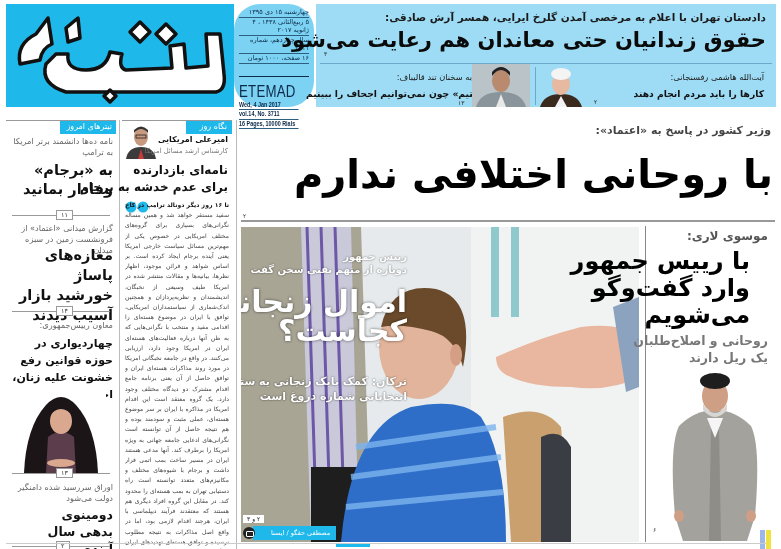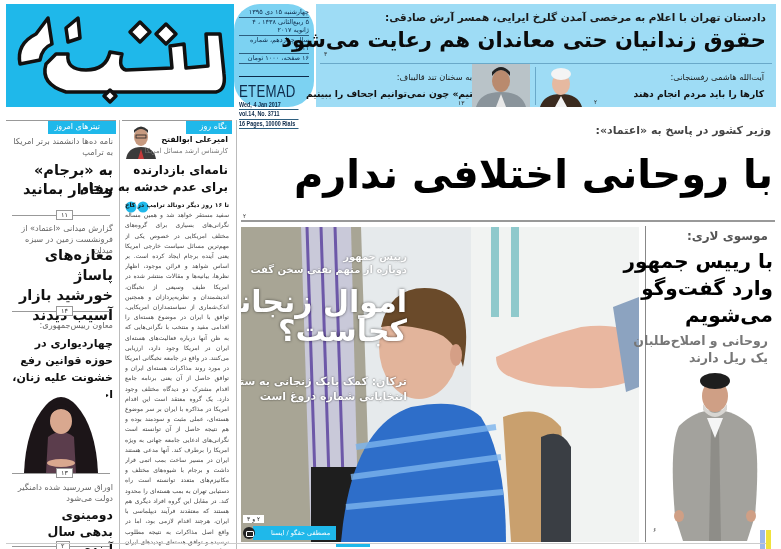--- a/index.html
+++ b/index.html
@@ -23,21 +23,21 @@
   .t-title { position: absolute; right: 10px; top: 24px; font-size: 21px; font-weight: bold; color: #0a0a0a; white-space: nowrap; letter-spacing: -0.6px; }
   .t-num { position: absolute; font-size: 6px; color: #222; }
   .t-rule { position: absolute; left: 4px; right: 4px; top: 59px; height: 1px; background: #6aa9c9; }
   .t-vrule { position: absolute; left: 219px; top: 63px; width: 1px; height: 38px; background: #6aa9c9; }
   .sub-kicker { position: absolute; font-size: 8.3px; color: #1a1a1a; white-space: nowrap; }
   .sub-title { position: absolute; font-size: 9.2px; font-weight: bold; color: #111; white-space: nowrap; }
   .portrait { position: absolute; overflow: hidden; }
 
   
   .col-left { position: absolute; left: 6px; top: 120px; width: 110px; height: 429px; border-top: 1px solid #999; direction: rtl; }
-  .section-tag { position: absolute; right: 0; top: 0; background: #1fb8ea; color: #fff; font-size: 8px; padding: 1px 16px 2px 6px; line-height: 10px; }
+  .section-tag { position: absolute; right: 0; top: 0; background: #1fb8ea; color: #fff; font-size: 8px; padding: 1px 4px 2px 6px; line-height: 10px; }
   .lk { position: absolute; right: 3px; font-size: 8.2px; color: #666; line-height: 11px; text-align: right; }
   .lh { position: absolute; right: 3px; font-weight: bold; color: #111; text-align: right; }
   .pg { position: absolute; left: 6px; right: 6px; height: 1px; background: #999; }
   .pg span { position: absolute; left: 44px; top: -5px; background: #fff; font-size: 6.5px; padding: 0 4px; color: #333; border: 0.5px solid #999; line-height: 8px; }
 
   .col-sep { position: absolute; top: 120px; width: 1px; background: #bbb; height: 429px; }
 
   
   .col-op { position: absolute; left: 122px; top: 120px; width: 110px; height: 429px; border-top: 1px solid #999; direction: rtl; }
   .op-tag { position: absolute; right: 0; top: 0; background: #1fb8ea; color: #fff; font-size: 8px; padding: 1px 5px 2px 14px; line-height: 10px; }
@@ -63,21 +63,21 @@
   .ph-sub { position: absolute; right: 232px; top: 147px; color: #fff; font-weight: bold; font-size: 11px; line-height: 15px; text-align: right; white-space: nowrap; text-shadow: 0 0 2px rgba(0,0,0,0.7); }
   .ph-page { position: absolute; left: 2px; top: 288px; background: #fff; color: #111; font-size: 6px; padding: 0 4px; line-height: 8px; }
   .ph-credit { position: absolute; left: 0; top: 299px; height: 14px; background: #1fb8ea; color: #fff; font-size: 6.5px; line-height: 14px; padding: 0 6px 0 18px; direction: rtl; white-space: nowrap; margin-left: 12px; }
   .cam-icon { position: absolute; left: 2px; top: 300px; width: 12px; height: 12px; border-radius: 50%; background: #222; }
   .cam-icon::after { content: ""; position: absolute; left: 3px; top: 4px; width: 6px; height: 4px; border: 1px solid #fff; border-radius: 1px; }
 
   
   .col-right { position: absolute; left: 645px; top: 226px; width: 128px; height: 316px; direction: rtl; }
   .col-right .vline { position: absolute; left: 0; top: 0; width: 1px; height: 316px; background: #888; }
   .r-kicker { position: absolute; right: 5px; top: 3px; font-size: 12px; color: #555; font-weight: bold; white-space: nowrap; }
-  .r-title { position: absolute; right: 0; top: 22px; font-size: 20px; line-height: 27px; font-weight: bold; color: #000; text-align: right; white-space: nowrap; letter-spacing: -0.8px; }
+  .r-title { position: absolute; right: 23px; top: 22px; font-size: 24px; line-height: 27px; font-weight: bold; color: #000; text-align: right; white-space: nowrap; letter-spacing: -0.8px; }
   .r-sub { position: absolute; right: 5px; top: 106px; font-size: 12.5px; line-height: 17px; color: #777; font-weight: bold; text-align: right; white-space: nowrap; letter-spacing: -0.4px; margin-left: 28px; }
   .r-photo { position: absolute; left: 20px; top: 140px; width: 100px; height: 175px; }
   .r-num { position: absolute; left: 8px; top: 300px; font-size: 6px; color: #333; }
   .bars { position: absolute; left: 760px; top: 530px; width: 12px; height: 19px; }
   .bars span { position: absolute; top: 0; width: 5px; height: 19px; }
   .bottom-strip { position: absolute; left: 6px; top: 543px; width: 760px; height: 6px; border-top: 1px solid #ccc; }
   .bottom-strip .b { position: absolute; left: 330px; top: 0; width: 34px; height: 3px; background: #1fb8ea; }
 </style>
 </head>
 <body>
@@ -192,21 +192,21 @@
   <div class="op-photo">
     <svg width="34" height="36" viewBox="0 0 34 36">
       <rect width="34" height="36" fill="#ffffff"></rect>
       <path d="M2 36 Q4 24 17 24 Q30 24 32 36 Z" fill="#3b3b3b"></path>
       <path d="M14 36 L17 26 L20 36 Z" fill="#c43b3b"></path>
       <ellipse cx="17" cy="14" rx="7" ry="9" fill="#c79a80"></ellipse>
       <path d="M10 10 Q17 2 24 10 L24 7 Q17 0 10 7 Z" fill="#333"></path>
       <rect x="12" y="12" width="10" height="3" fill="none" stroke="#222" stroke-width="0.8"></rect>
     </svg>
   </div>
-  <div class="op-author">امیرعلی ابوالفتح</div>
+  <div class="op-author">امیرعلی امریکایی</div>
   <div class="op-role">کارشناس ارشد مسائل امریکا</div>
   <div class="op-title">
     <div>نامه‌ای بازدارنده</div>
     <div>برای عدم خدشه به برجام</div>
   </div>
   <svg class="quote-mark" viewBox="0 0 24 12">
     <circle cx="6" cy="6" r="5.5" fill="#1fb8ea"></circle>
       <circle cx="18" cy="6" r="5.5" fill="#1fb8ea"></circle>
   </svg>
   <div class="op-body">

